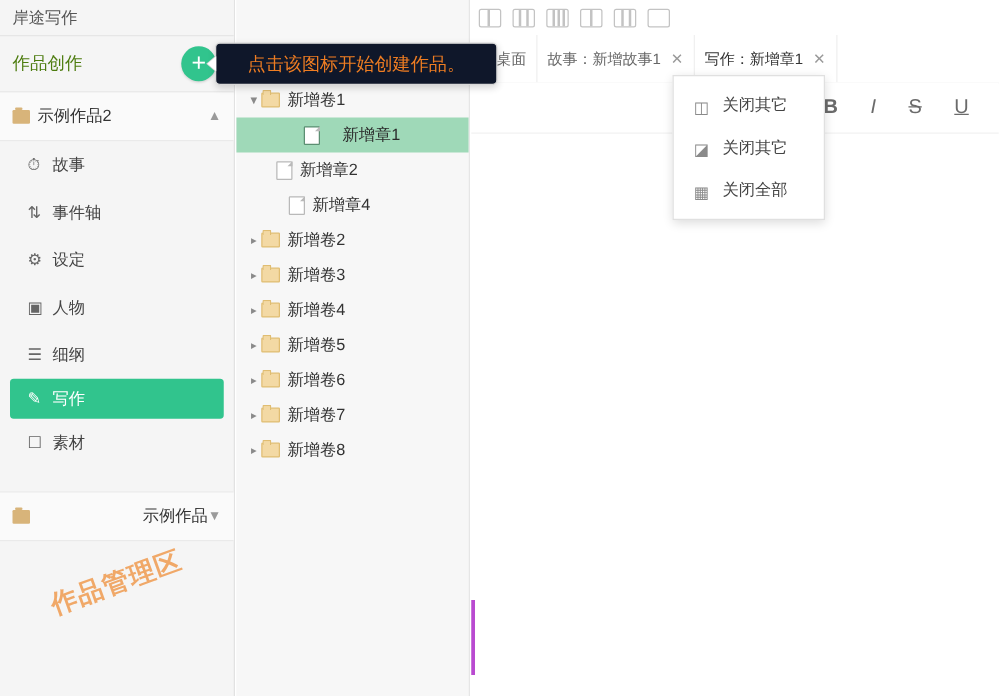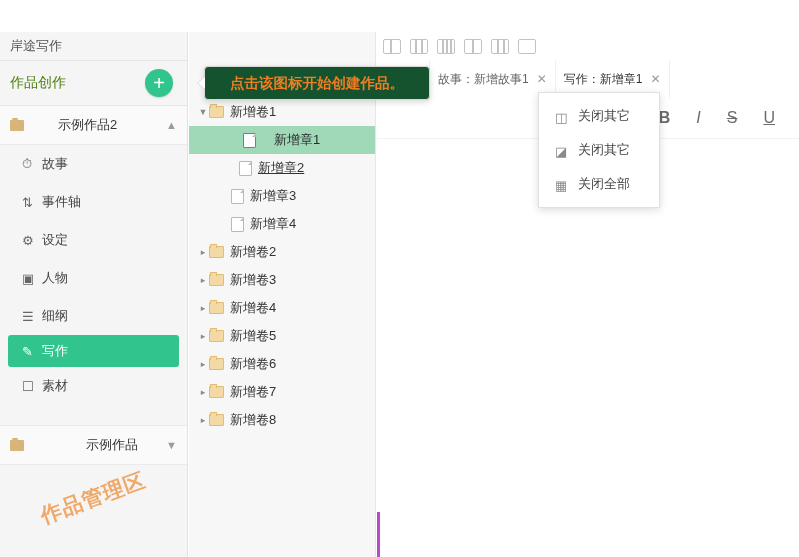--- a/index.html
+++ b/index.html
@@ -5,21 +5,21 @@
   html,body{margin:0;padding:0;}
   body{
     width:799px;height:557px;
     background:#ffffff;
     font-family:"Liberation Sans","DejaVu Sans",sans-serif;
     font-size:13px;
     color:#333;
     overflow:hidden;
     position:relative;
   }
-  .app{position:absolute;inset:0;margin-top:32px;}
+  .app{position:absolute;inset:0;}
 
   
   .sidebar{
     position:absolute;left:0;top:0;width:188px;height:557px;
     background:#f5f5f5;
     border-right:1px solid #e2e2e2;
     box-sizing:border-box;
   }
   .sb-title{
     height:28px;line-height:28px;padding-left:10px;
@@ -36,21 +36,20 @@
     width:28px;height:28px;border-radius:50%;
     background:#31c48d;color:#fff;border:none;
     font-size:20px;line-height:26px;text-align:center;
     cursor:pointer;position:relative;
     box-shadow:0 1px 2px rgba(0,0,0,.15);
   }
   .work-head{
     height:38px;display:flex;align-items:center;
     padding:0 10px;border-bottom:1px solid #eaeaea;
     background:#fafafa;
-    gap:28px;
   }
   .work-head .bk{
     width:14px;height:11px;background:#d8b47a;border-radius:1px;margin-right:6px;
     position:relative;flex:none;
   }
   .work-head .bk:after{
     content:"";position:absolute;left:2px;top:-2px;width:6px;height:2px;background:#d8b47a;border-radius:1px;
   }
   .work-head .nm{flex:1;font-size:13px;color:#333;}
   .chev{color:#9a9a9a;font-size:11px;}
@@ -141,25 +140,25 @@
     padding:6px 0;z-index:40;
   }
   .ctxitem{
     height:34px;display:flex;align-items:center;padding-left:16px;
     font-size:13px;color:#444;cursor:pointer;gap:9px;
   }
   .ctxic{width:14px;height:12px;color:#8a8a8a;flex:none;display:inline-block;}
 
   
   .bubble{
-    position:absolute;left:204px;top:34px;width:224px;height:32px;
-    background:#14532d;border:1px solid #d8d8d8;border-radius:4px;
+    position:absolute;left:172px;top:34px;width:224px;height:32px;
+    background:#0f172a;border:1px solid #d8d8d8;border-radius:4px;
     box-shadow:0 2px 6px rgba(0,0,0,.16);
     display:flex;align-items:center;justify-content:center;
-    color:#ef7d22;font-weight:bold;font-size:14.5px;z-index:50;
+    color:#ef7d22;font-weight:normal;font-size:14.5px;z-index:50;
   }
   .bubble:after{
     content:"";position:absolute;left:-7px;top:10px;width:0;height:0;
     border-style:solid;border-width:6px 7px 6px 0;border-color:transparent #fff transparent transparent;
   }
   .bubble:before{
     content:"";position:absolute;left:-8px;top:10px;width:0;height:0;
     border-style:solid;border-width:6px 7px 6px 0;border-color:transparent #d8d8d8 transparent transparent;
   }
 
@@ -240,29 +239,24 @@
         <div class="tree-row" style="padding-left: 8px;">
           <span class="caret">▼</span>
           <span class="folder"></span>
           <span>新增卷1</span>
         </div>
         <div class="tree-row sel" style="padding-left: 30px; gap: 12px;">
           <span class="caret"></span>
           <span class="doc sel-doc"></span>
           <span>新增章1</span>
         </div>
-        <div class="tree-row" style="padding-left: 38px; text-decoration: underline;">
+        <div class="tree-row" style="padding-left: 20px;">
           <span class="caret"></span>
           <span class="doc"></span>
           <span>新增章2</span>
-        </div>
-        <div class="tree-row" style="padding-left: 30px;">
-          <span class="caret"></span>
-          <span class="doc"></span>
-          <span>新增章3</span>
         </div>
         <div class="tree-row" style="padding-left: 30px;">
           <span class="caret"></span>
           <span class="doc"></span>
           <span>新增章4</span>
         </div>
         <div class="tree-row" style="padding-left: 8px;">
           <span class="caret">▸</span>
           <span class="folder"></span>
           <span>新增卷2</span>

